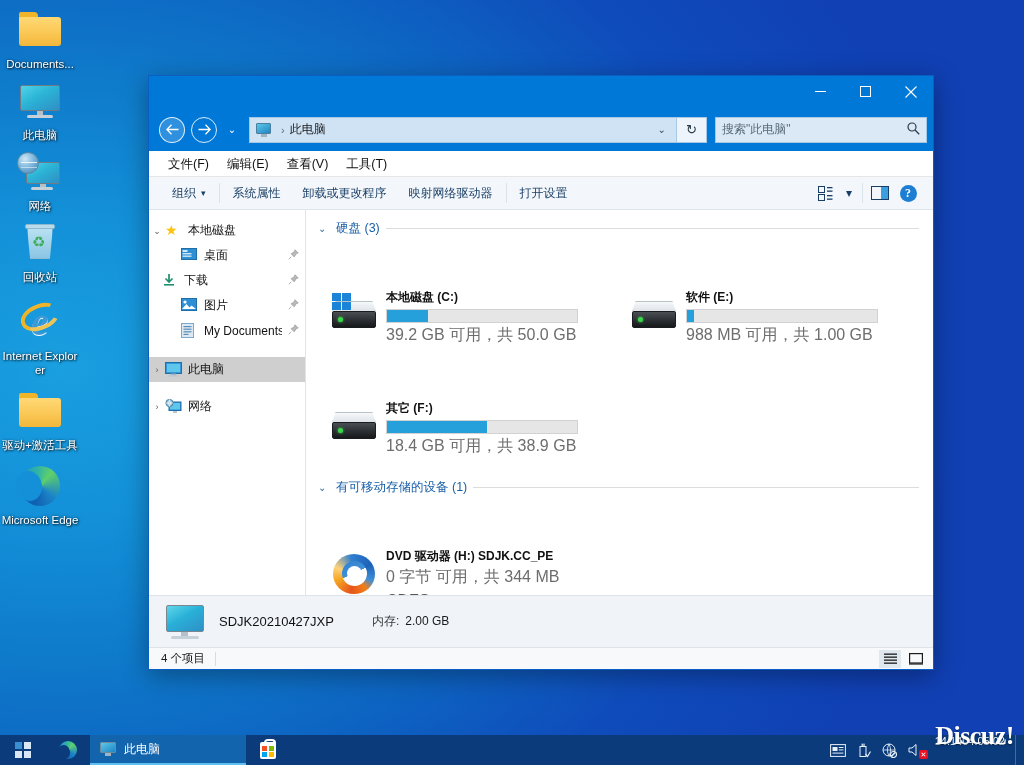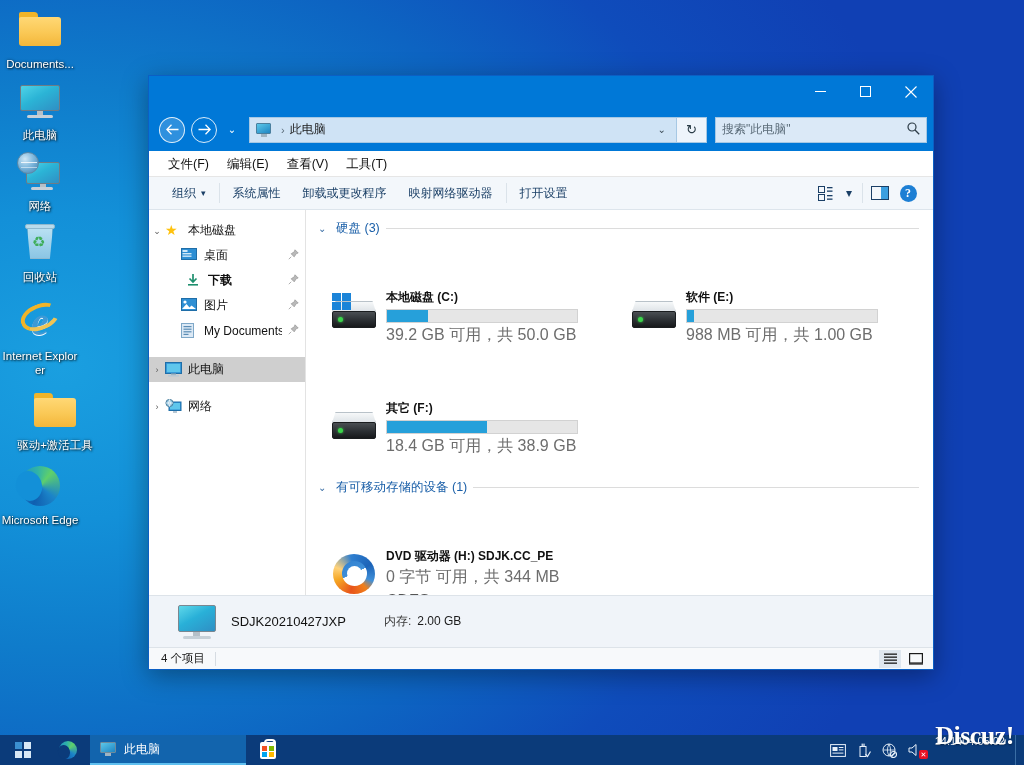--- a/index.html
+++ b/index.html
@@ -267,21 +267,21 @@
     background:#ffffff;
   }
   .ic-dvd .swirl {
     position:absolute; left:12px; top:9px; width:25px; height:25px; border-radius:50%;
     background: linear-gradient(135deg,#2f7fd0 0%, #3f8fd8 48%, #ffffff 49%, #ffffff 100%);
     transform: rotate(20deg);
   }
 
   .detailspane {
     height:52px; background:#f0f4f9; border-top:1px solid #dde3e9;
-    display:flex; align-items:center; padding:0 24px; flex:none;
+    display:flex; align-items:center; padding:0 12px; flex:none;
   }
   .dp-ic { width:48px; height:40px; position:relative; margin-right:10px; flex:none;}
   .dp-ic .scr {
     position:absolute; left:5px; top:3px; width:38px; height:27px;
     background:linear-gradient(150deg,#5fd8ea 0%,#29b0d8 45%,#2f8fc4 100%);
     border:1.5px solid #7a8791; border-radius:2px;
   }
   .dp-ic .nk { position:absolute; left:20px; top:30px; width:7px; height:4px; background:#b6c0c8;}
   .dp-ic .bs { position:absolute; left:10px; top:34px; width:28px; height:3px; background:#c6d0d8; border-radius:2px;}
   .dp-grid { display:flex; align-items:center; font-size:12px; color:#1b1b1b; }
@@ -411,21 +411,21 @@
     <div class="dicon" style="margin-top:14px;">
       <div class="glyph">
         <div class="ic-ie">
             <div class="e">e</div>
             <div class="ring"></div>
           </div>
       </div>
       <div class="dlabel">Internet Explorer</div>
     </div>
 
-    <div class="dicon" style="margin-top:10px;margin-left:15px;">
+    <div class="dicon" style="margin-top:10px;">
       <div class="glyph">
         <div class="ic-folder">
             <div class="tab"></div>
             <div class="body"></div>
           </div>
       </div>
       <div class="dlabel">驱动+激活工具</div>
     </div>
 
     <div class="dicon" style="margin-top:10px;">
@@ -561,21 +561,21 @@
               </svg>
           </div>
           <div class="tree-label">桌面</div>
           <div class="pin">
             <svg width="11" height="11" viewBox="0 0 11 11">
                 <path d="M7 0.8 L10.2 4 L8.3 4.6 L6.2 7.8 L3.2 4.8 L6.4 2.7 Z M3.2 7.8 L0.8 10.2" stroke="#9a9a9a" fill="#b9b9b9" stroke-width="0.8"></path>
               </svg>
           </div>
         </div>
 
-        <div class="tree-row" style="padding-left:36px;font-weight:bold;">
+        <div class="tree-row" style="padding-left:12px;">
           <div class="tree-ic">
             <svg width="16" height="14" viewBox="0 0 16 14">
                 <path d="M8 1 L8 8 M4.5 5.5 L8 9 L11.5 5.5" stroke="#1f8f6e" stroke-width="1.7" fill="none"></path>
                 <rect x="3" y="11" width="10" height="1.6" fill="#1f8f6e"></rect>
               </svg>
           </div>
           <div class="tree-label">下载</div>
           <div class="pin">
             <svg width="11" height="11" viewBox="0 0 11 11">
                 <path d="M7 0.8 L10.2 4 L8.3 4.6 L6.2 7.8 L3.2 4.8 L6.4 2.7 Z M3.2 7.8 L0.8 10.2" stroke="#9a9a9a" fill="#b9b9b9" stroke-width="0.8"></path>

